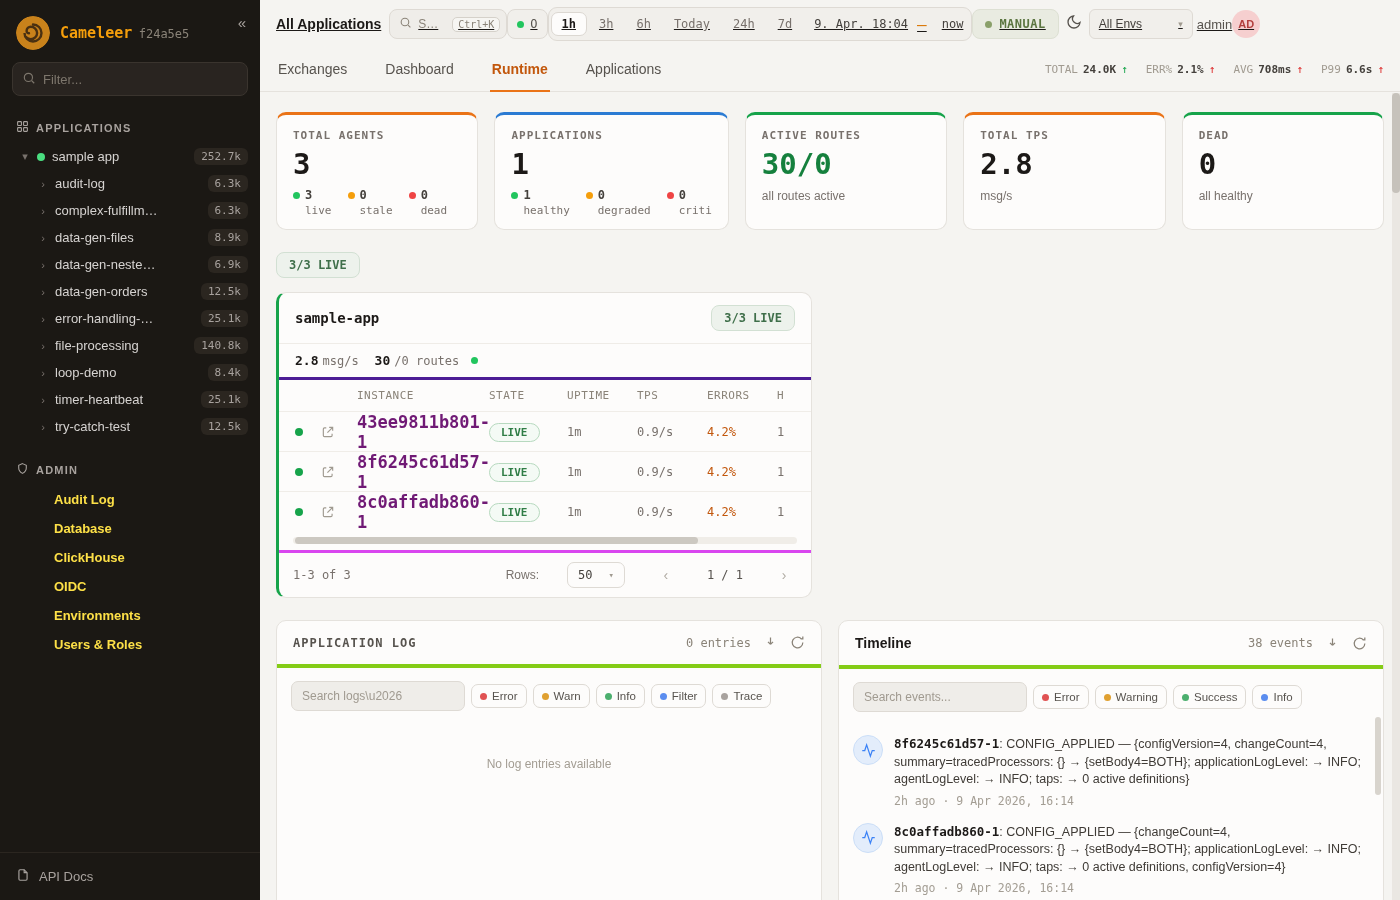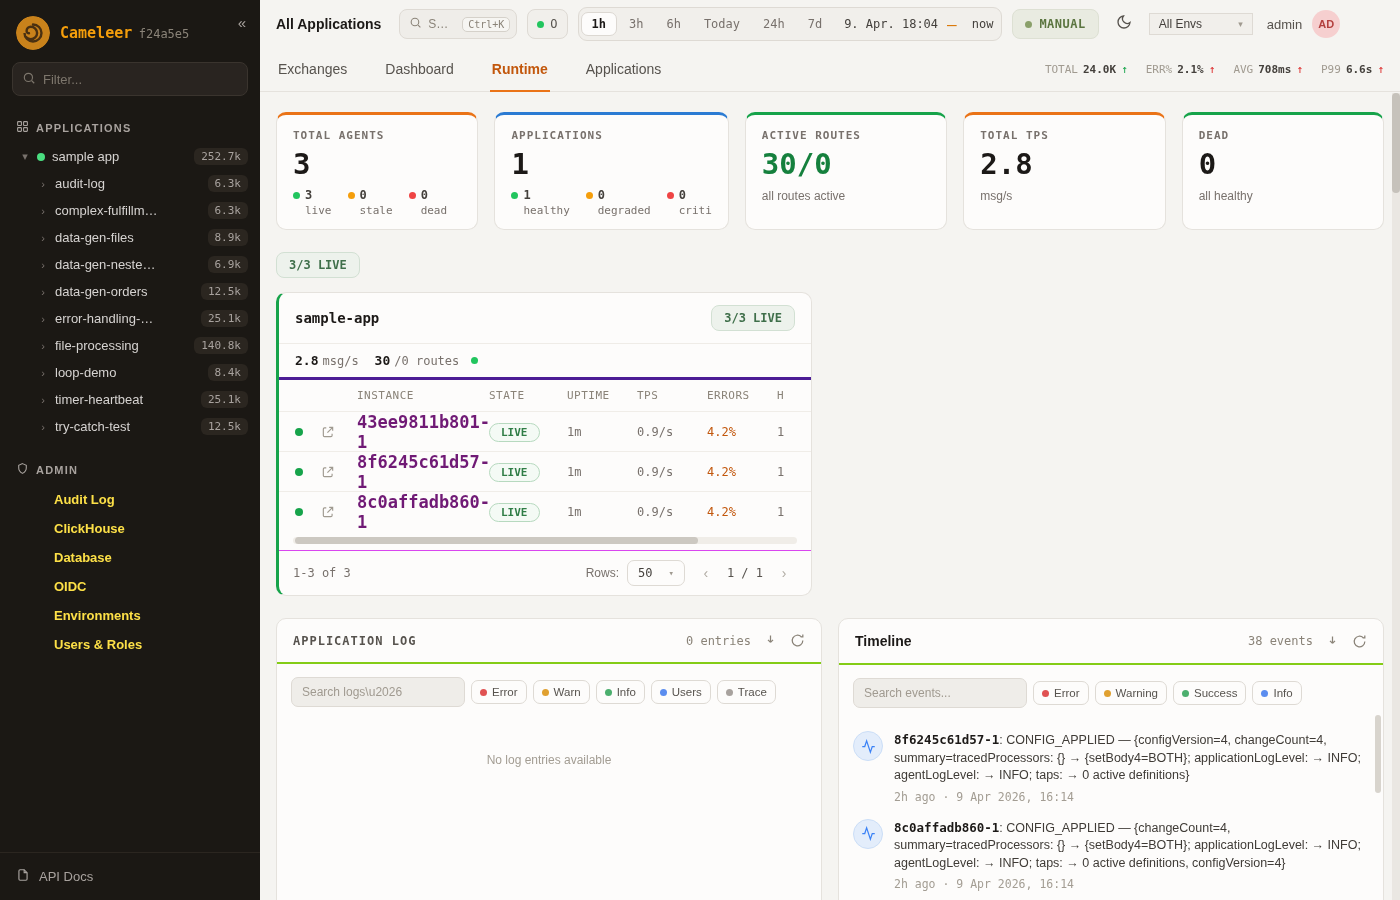--- a/index.html
+++ b/index.html
@@ -24,35 +24,35 @@
   .dot-green-br { width:8px; height:8px; background:#4ade80; }
   .count-badge { margin-left:auto; background:#2b2620; color:#a8a29e; font-size:11px; padding:2px 7px; border-radius:6px; font-family:"DejaVu Sans Mono",monospace; }
   .route-row { padding-left:38px; }
   .admin-gap { height:12px; }
   .admin-item { padding:7px 16px 7px 54px; font-size:13px; color:#fde047; cursor:pointer;font-weight:bold; }
   .sb-footer { margin-top:auto; border-top:1px solid #2b2620; padding:15px 16px; display:flex; align-items:center; gap:9px; color:#a8a29e; font-size:13px; cursor:pointer; }
 
   
   .main { flex:1; display:flex; flex-direction:column; min-width:0; position:relative; background:#f5f4f1; }
 
-  .topbar { height:48px; display:flex; align-items:center; gap:10px; padding:0 16px; flex-shrink:0; }
+  .topbar { height:48px; display:flex; align-items:center; padding:0 16px; flex-shrink:0;text-decoration:underline; }
   .page-title { font-size:14px; font-weight:bold; color:#1c1917; margin-right:8px; white-space:nowrap; }
   .search-box { display:flex; align-items:center; gap:6px; height:30px; border:1px solid #dedad4; background:#efede9; border-radius:8px; padding:0 6px 0 9px; width:118px; color:#8a8378; font-size:12px; cursor:text; }
   .kbd { border:1px solid #d5d1ca; border-radius:5px; padding:1px 5px; font-size:10px; font-family:"DejaVu Sans Mono",monospace; color:#8a8378; background:#f6f5f2; margin-left:auto; white-space:nowrap; }
   .status-pill { display:flex; align-items:center; gap:6px; height:30px; border:1px solid #dedad4; border-radius:8px; padding:0 9px; background:#f1efeb; font-size:12px; color:#57534e; font-family:"DejaVu Sans Mono",monospace; }
   .dot-green-sm { width:7px; height:7px; background:#22c55e; }
   .time-group { display:flex; align-items:center; height:34px; border:1px solid #dedad4; border-radius:9px; background:#f1efeb; padding:2px 4px 2px 2px; gap:1px; }
   .time-pill { padding:4px 10px; font-size:12px; color:#78716c; font-family:"DejaVu Sans Mono",monospace; border-radius:7px; cursor:pointer; border:1px solid transparent; }
   .time-pill.active { background:#fdfcfb; border-color:#dcd8d2; color:#1c1917; font-weight:bold; }
   .time-date { font-family:"DejaVu Sans Mono",monospace; font-size:12px; color:#44403c; padding:0 4px 0 10px; white-space:nowrap; }
   .date-sep { color:#d97706; padding:0 4px; font-family:"DejaVu Sans Mono",monospace; }
   .manual-pill { display:flex; align-items:center; gap:7px; height:30px; padding:0 12px; background:#e9ebe1; border:1px solid #dde0d3; border-radius:8px; color:#5b7540; font-family:"DejaVu Sans Mono",monospace; font-size:12px; font-weight:bold; letter-spacing:.5px; cursor:pointer; }
   .dot-sage { width:7px; height:7px; background:#8aa06a; }
   .icon-btn { width:30px; height:30px; border-radius:8px; display:flex; align-items:center; justify-content:center; color:#57534e; cursor:pointer; }
-  .env-select { display:flex; align-items:center; justify-content:space-between; height:22px; width:104px; border:1px solid #dedad4; border-radius:0; background:#f1efeb; padding:0 9px; font-size:12px; color:#44403c; cursor:pointer; }
+  .env-select { display:flex; align-items:center; justify-content:space-between; height:30px; width:104px; border:1px solid #dedad4; border-radius:6px; background:#f1efeb; padding:0 9px; font-size:12px; color:#44403c; cursor:pointer; }
   .caret { color:#a09a90; font-size:9px; }
   .user-name { font-size:13px; color:#57534e; margin-left:4px; }
   .avatar { width:28px; height:28px; border-radius:50%; background:#f6cfcf; color:#b3403e; font-size:11px; font-weight:bold; display:flex; align-items:center; justify-content:center; cursor:pointer; }
 
   .tabs-row { height:44px; display:flex; align-items:center; padding:0 16px; border-bottom:1px solid #e5e2dd; flex-shrink:0; }
   .tab { font-size:14px; color:#57534e; margin-right:34px; height:44px; display:flex; align-items:center; border-bottom:2px solid transparent; cursor:pointer; padding:0 2px; }
   .tab.active { color:#c2570c; font-weight:bold; border-bottom-color:#ea7317; }
   .nav-metrics { margin-left:auto; display:flex; gap:18px; font-family:"DejaVu Sans Mono",monospace; font-size:11px; align-items:center; }
   .metric { display:flex; gap:5px; align-items:center; }
   .metric-label { color:#a09a90; }
@@ -91,30 +91,30 @@
   .tbl-head { height:34px; border-top:3px solid #4c1d95; font-family:"DejaVu Sans Mono",monospace; font-size:11px; color:#8a8378; letter-spacing:.5px; }
   .tbl-row { height:40px; border-top:1px solid #f0ede8; }
   .cell-instance { font-family:"DejaVu Sans Mono",monospace; font-size:17px; font-weight:bold; color:#701a75; }
   .cell-muted { font-family:"DejaVu Sans Mono",monospace; font-size:12px; color:#78716c; }
   .cell-err { font-family:"DejaVu Sans Mono",monospace; font-size:12px; color:#c2570c; }
   .row-dot { width:8px; height:8px; background:#16a34a; margin-left:2px; }
   .link-icon { color:#a09a90; cursor:pointer; display:flex; }
   .live-pill { display:inline-block; border:1px solid #b7d9bf; color:#2f7d46; background:#f4faf5; border-radius:999px; padding:2px 11px; font-size:11px; font-family:"DejaVu Sans Mono",monospace; font-weight:bold; }
   .hscroll-track { height:7px; margin:6px 14px 6px 14px; border-radius:4px; background:#f0ede8; position:relative; }
   .hscroll-thumb { position:absolute; left:2px; top:0; height:7px; width:80%; background:#ccc8c1; border-radius:4px; cursor:grab; }
-  .tbl-footer { display:flex; align-items:center; padding:9px 14px; border-top:1px solid #d946ef; gap:8px; }
+  .tbl-footer { display:flex; align-items:center; padding:9px 14px; border-top:3px solid #d946ef; gap:28px; }
   .range-label { font-family:"DejaVu Sans Mono",monospace; font-size:12px; color:#78716c; }
   .rows-label { margin-left:auto; font-size:12px; color:#78716c; }
   .rows-select { display:flex; align-items:center; gap:16px; border:1px solid #dedad4; border-radius:7px; padding:5px 10px; font-family:"DejaVu Sans Mono",monospace; font-size:12px; color:#44403c; background:#fdfcfb; cursor:pointer; }
   .page-btn { width:26px; height:26px; border-radius:7px; display:flex; align-items:center; justify-content:center; color:#b0aba3; font-size:14px; cursor:pointer; }
   .page-ind { font-family:"DejaVu Sans Mono",monospace; font-size:12px; color:#57534e; }
 
   .bottom-row { display:flex; gap:16px; margin-top:22px; align-items:flex-start; }
   .panel { flex:1; background:#fdfcfb; border:1px solid #e5e2dd; border-radius:10px; height:430px; overflow:hidden; position:relative; min-width:0; }
-  .panel-header { display:flex; align-items:center; padding:14px 16px; border-bottom:2px solid #84cc16; gap:12px; }
+  .panel-header { display:flex; align-items:center; padding:14px 16px; border-bottom:4px solid #84cc16; gap:12px; }
   .panel-title-caps { font-size:12px; font-weight:bold; letter-spacing:1px; color:#57534e; font-family:"DejaVu Sans Mono",monospace; }
   .panel-title { font-size:14px; font-weight:bold; color:#1c1917; }
   .panel-count { margin-left:auto; font-family:"DejaVu Sans Mono",monospace; font-size:12px; color:#8a8378; white-space:nowrap; }
   .hdr-icon { color:#8a8378; cursor:pointer; display:flex; }
   .panel-body { padding:13px 14px; }
   .filter-row { display:flex; gap:6px; align-items:center; }
   .log-search { height:30px; border:1px solid #dedad4; background:#efede9; border-radius:7px; padding:0 10px; font-size:12px; color:#57534e; width:174px; flex-shrink:0; outline:none; font-family:"Liberation Sans",sans-serif; }
   .log-search::placeholder { color:#a09a90; }
   .chip { display:flex; align-items:center; gap:5px; border:1px solid #dedad4; border-radius:7px; padding:5px 8px; font-size:11.5px; color:#57534e; background:#fdfcfb; cursor:pointer; white-space:nowrap; }
   .chip-dot { width:7px; height:7px; border-radius:50%; flex-shrink:0; }
@@ -233,22 +233,22 @@
   <div class="admin-gap"></div>
   <div class="sec-header">
     <span>
       <svg viewBox="0 0 24 24" width="13" height="13" fill="none" stroke="currentColor" stroke-width="2">
           <path d="M12 3l7 3v5c0 5-3.5 8-7 10-3.5-2-7-5-7-10V6z"></path>
         </svg>
     </span>
     <span>ADMIN</span>
   </div>
   <div class="admin-item">Audit Log</div>
+  <div class="admin-item">Database</div>
   <div class="admin-item">ClickHouse</div>
-  <div class="admin-item">Database</div>
   <div class="admin-item">OIDC</div>
   <div class="admin-item">Environments</div>
   <div class="admin-item">Users &amp; Roles</div>
 
   <div class="sb-footer">
     <span>
       <svg viewBox="0 0 24 24" width="14" height="14" fill="none" stroke="currentColor" stroke-width="2">
           <path d="M14 3H7a2 2 0 0 0-2 2v14a2 2 0 0 0 2 2h10a2 2 0 0 0 2-2V8z"></path>
           <path d="M14 3v5h5"></path>
         </svg>
@@ -536,21 +536,21 @@
             <span class="chip">
                 <span class="chip-dot cd-amber"></span>
                 <span>Warn</span>
               </span>
             <span class="chip">
                 <span class="chip-dot cd-green"></span>
                 <span>Info</span>
               </span>
             <span class="chip">
                 <span class="chip-dot cd-blue"></span>
-                <span>Users</span>
+                <span>Filter</span>
               </span>
             <span class="chip">
                 <span class="chip-dot cd-gray"></span>
                 <span>Trace</span>
               </span>
           </div>
           <div class="empty-state">No log entries available</div>
         </div>
       </div>
 

